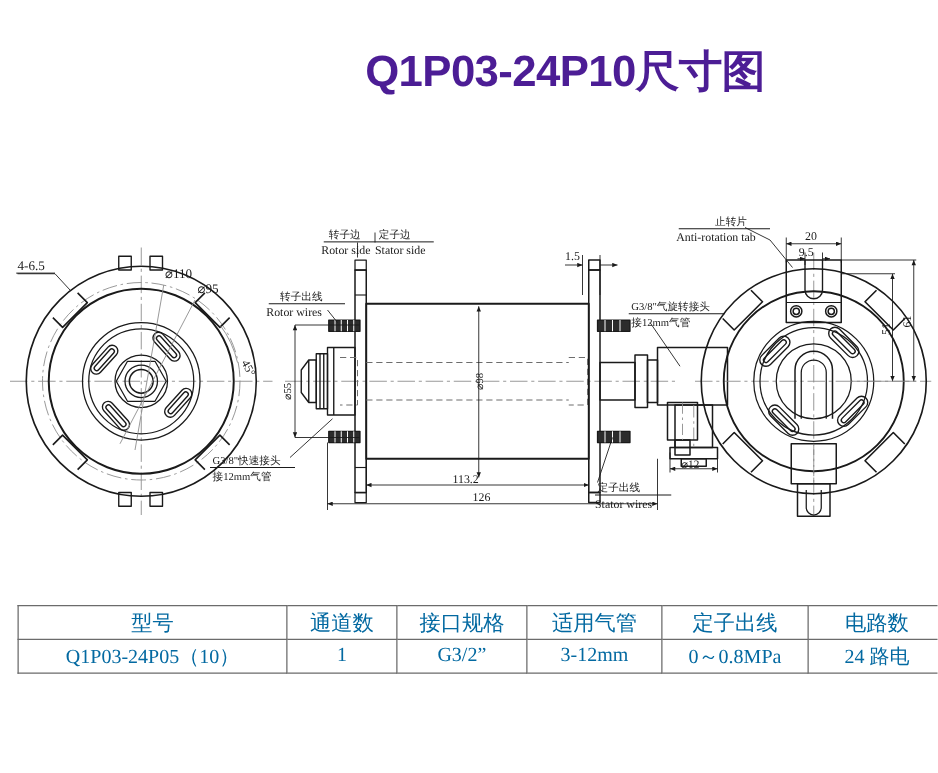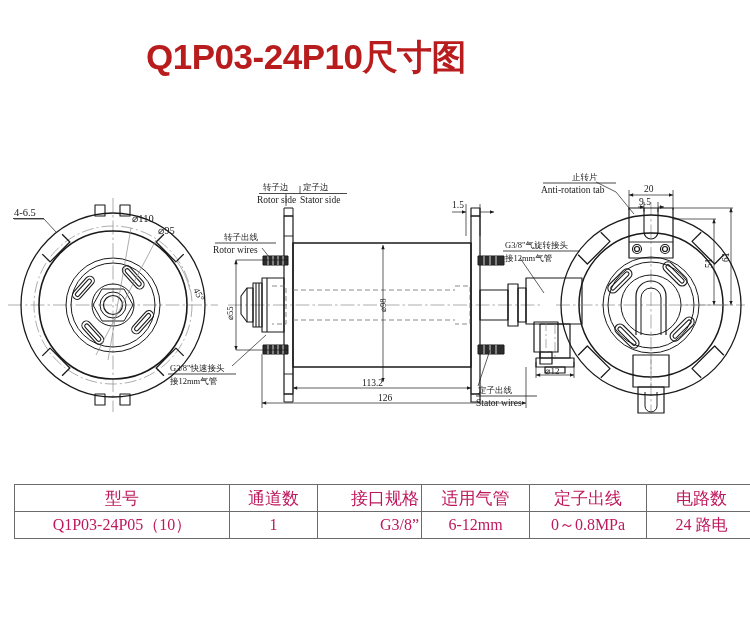--- a/index.html
+++ b/index.html
@@ -15,26 +15,26 @@
     font-family: "Liberation Serif", "DejaVu Serif", serif;
     overflow: hidden;
   }
 
   
   #page-title {
     position: absolute;
     top: 34px;
     left: 0;
     width: 612px;
-    text-align: center;
+    text-align: right;
     font-family: "Liberation Sans", sans-serif;
     font-weight: bold;
     font-size: 35px;
     letter-spacing: -0.5px;
-    color: #b91c1c;
+    color: #4c1d95;
     white-space: nowrap;
   }
 
   
   #drawing-area {
     position: absolute;
     top: 150px;
     left: 0;
     width: 750px;
     height: 310px;
@@ -51,30 +51,30 @@
   table.spec {
     width: 100%;
     border-collapse: collapse;
     table-layout: fixed;
   }
   table.spec td {
     border: 1px solid #6b6b6b;
     text-align: center;
     height: 27px;
     font-size: 16px;
-    color: #be185d;
+    color: #0369a1;
     font-family: "Liberation Serif", "DejaVu Serif", serif;
     padding: 1px 2px;
     white-space: nowrap;
     overflow: hidden;
   }
   table.spec tr.head td { font-size: 17px; }
   table.spec td.c0 { width: 215px; }
   table.spec td.c1 { width: 88px; font-family: Liberation Serif, serif; }
-  table.spec td.c2 { width: 104px; text-align: right; }
+  table.spec td.c2 { width: 104px; }
   table.spec td.c3 { width: 108px; }
   table.spec td.c4 { width: 117px; }
   table.spec td.c5 { width: 110px; }
 </style>
 </head>
 <body>
 
 <div id="page-title">Q1P03-24P10尺寸图</div>
 
 <div id="drawing-area">
@@ -450,20 +450,20 @@
         <td class="c0">型号</td>
         <td class="c1">通道数</td>
         <td class="c2">接口规格</td>
         <td class="c3">适用气管</td>
         <td class="c4">定子出线</td>
         <td class="c5">电路数</td>
       </tr>
       <tr>
         <td class="c0">Q1P03-24P05（10）</td>
         <td class="c1">1</td>
-        <td class="c2">G3/8”</td>
-        <td class="c3">6-12mm</td>
+        <td class="c2">G3/2”</td>
+        <td class="c3">3-12mm</td>
         <td class="c4">0～0.8MPa</td>
         <td class="c5">24 路电</td>
       </tr>
     </tbody>
   </table>
 </div>
 
 </body></html>

